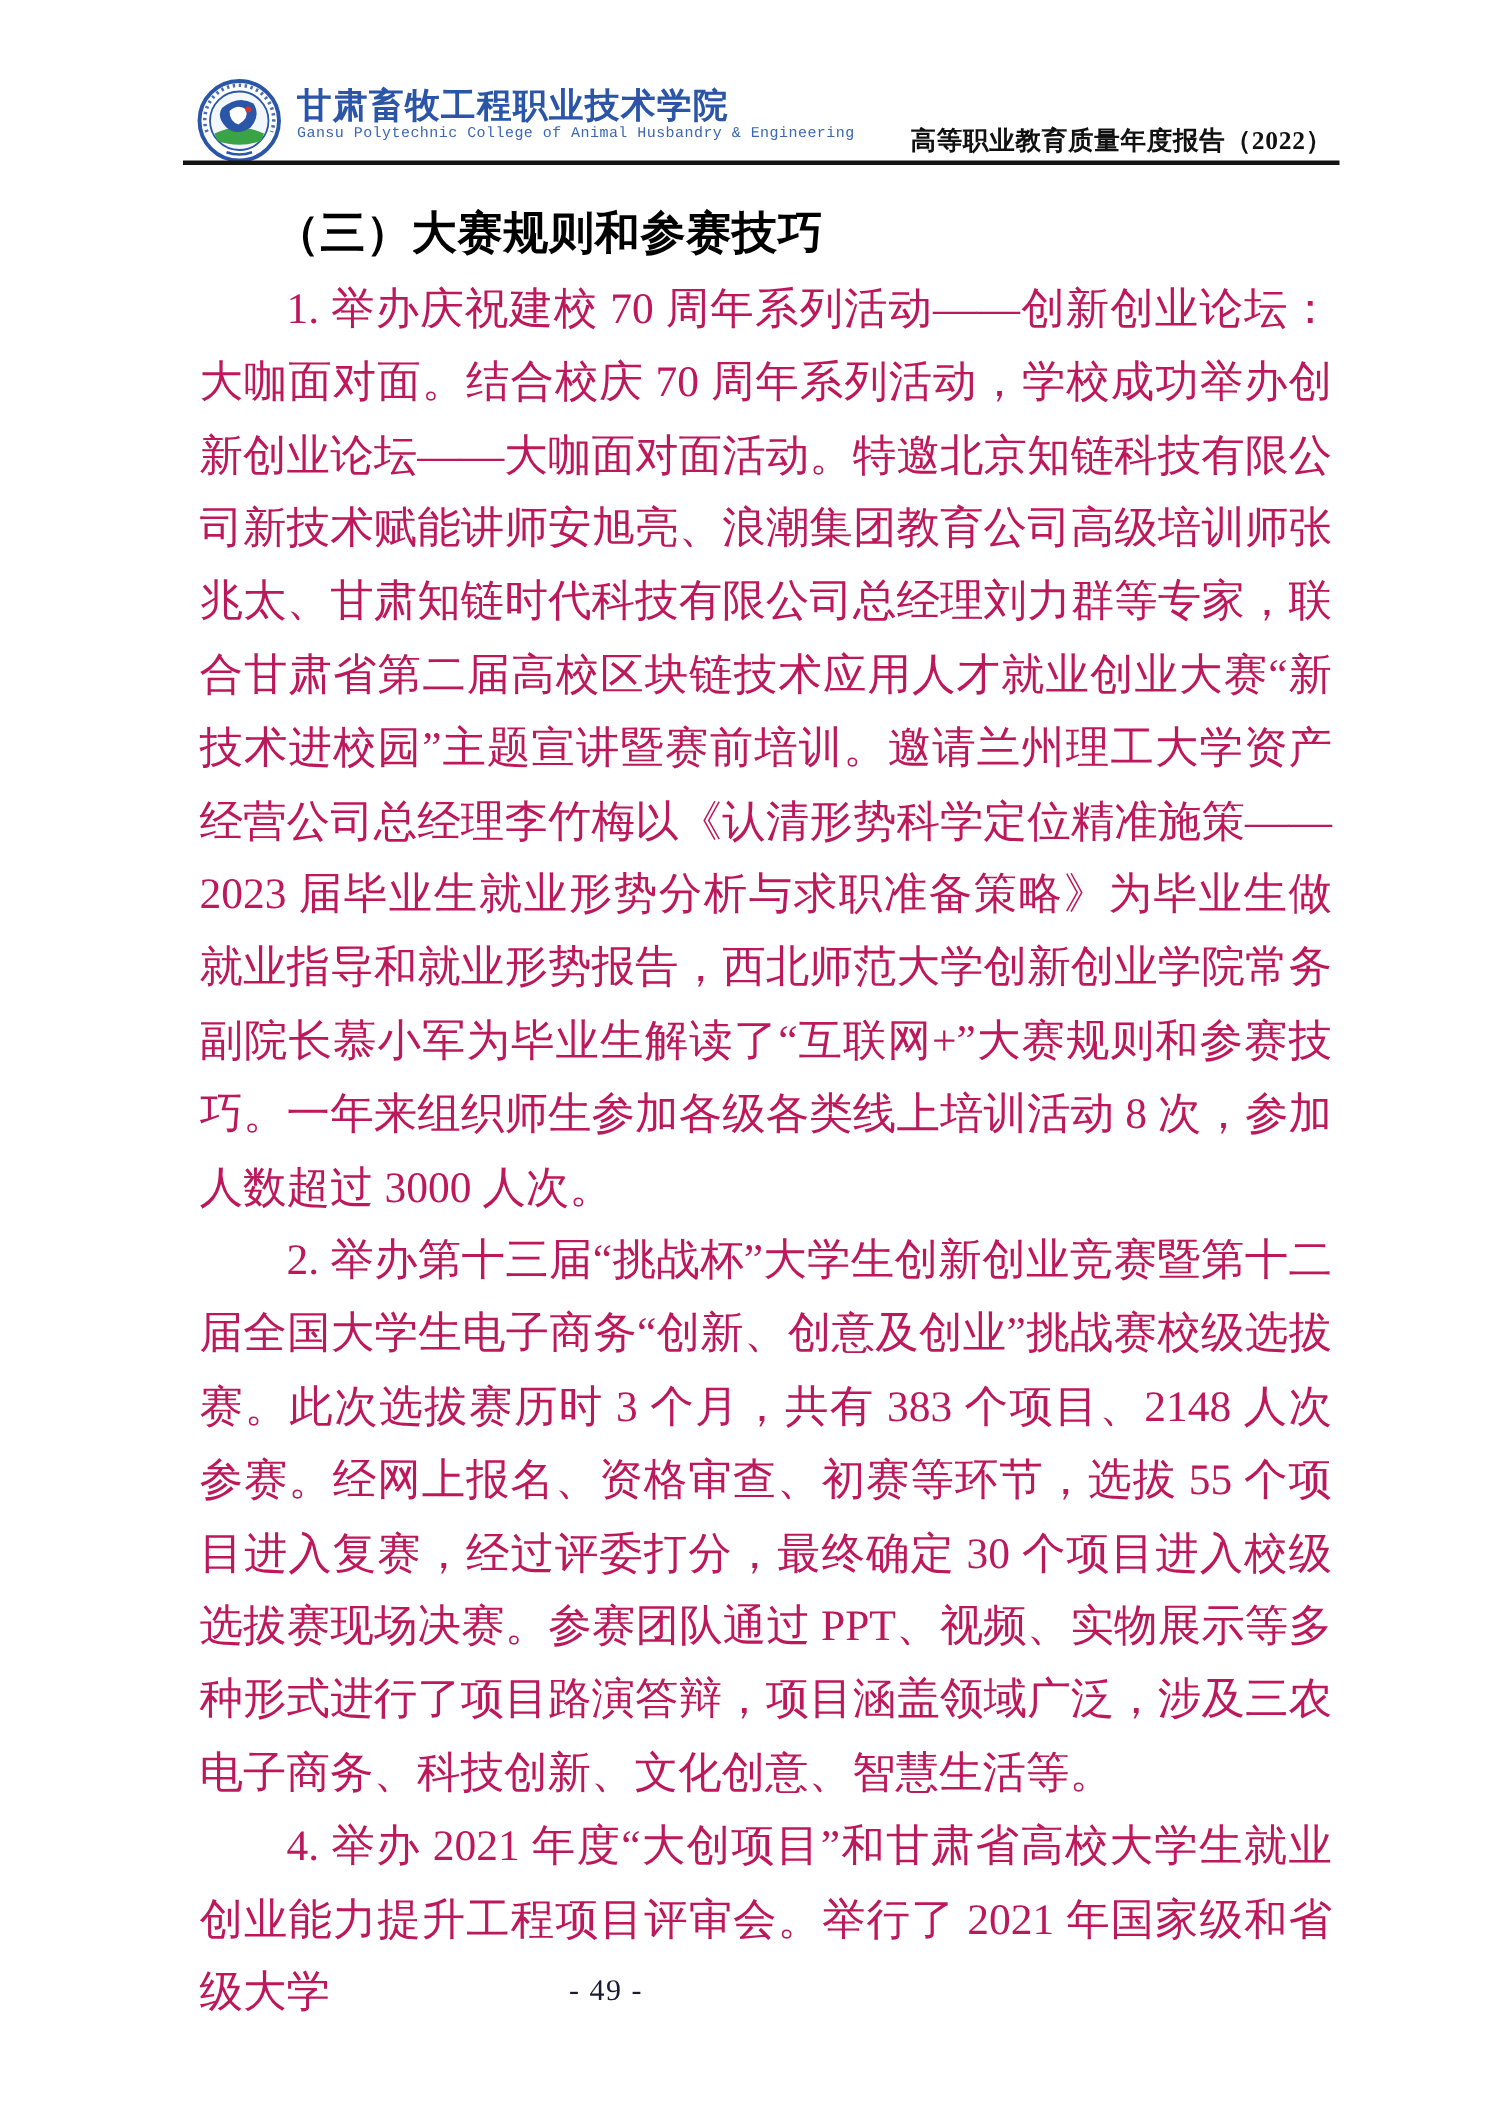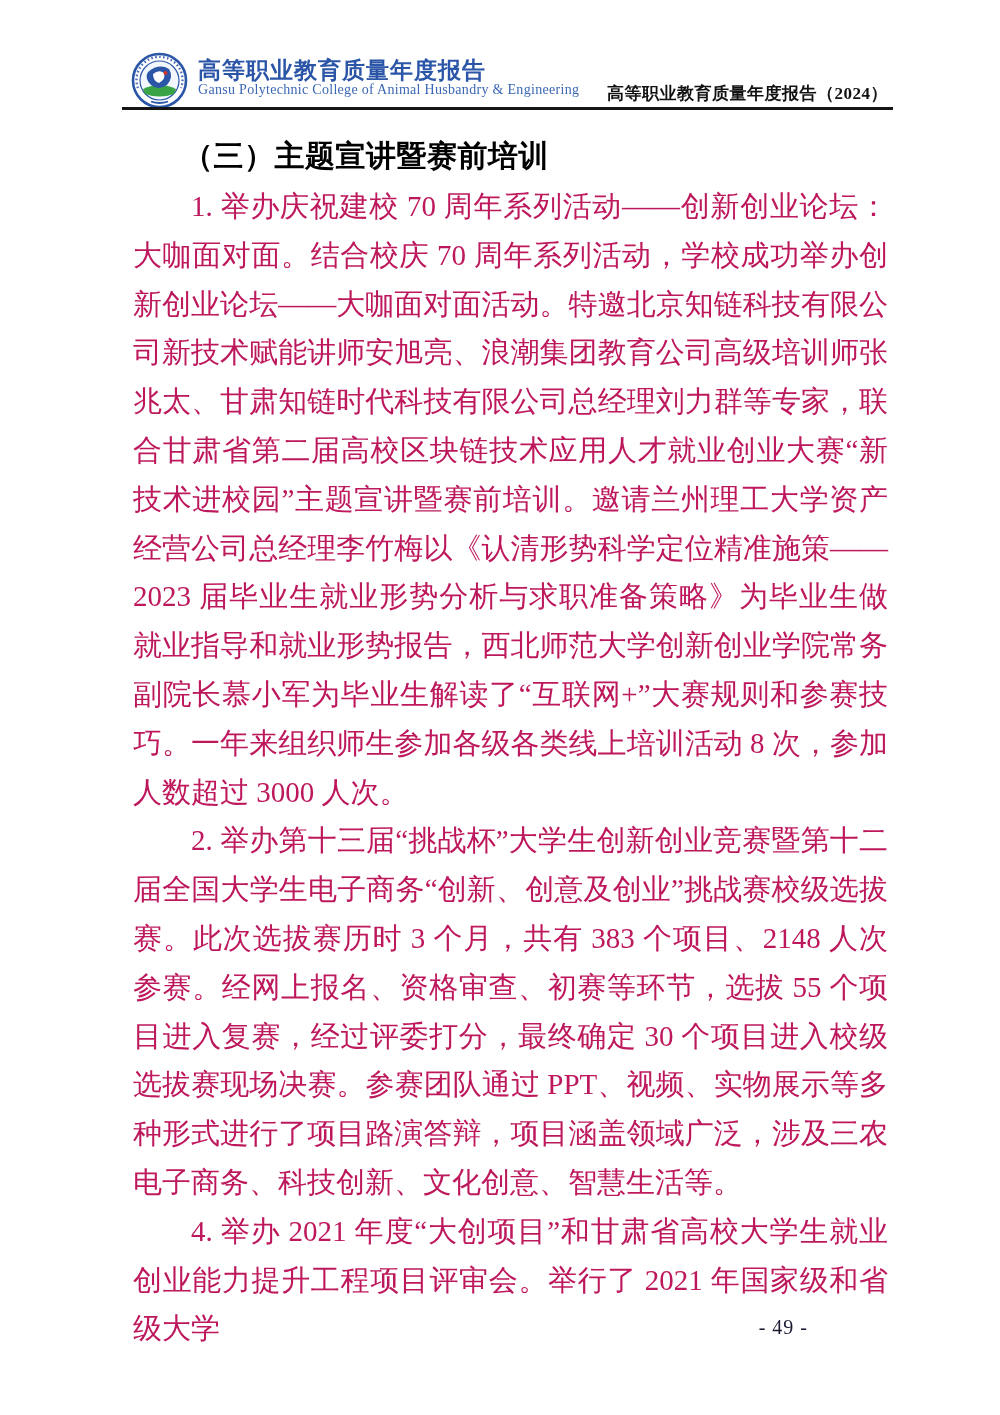--- a/index.html
+++ b/index.html
@@ -43,25 +43,25 @@
   .logo-cn {
     font-size: 23px;
     font-weight: 700;
     color: #2b55a7;
     letter-spacing: 1px;
     line-height: 26px;
     font-family: "Liberation Serif", "DejaVu Serif", serif;
     white-space: nowrap;
   }
   .logo-en {
-    font-size: 14px;
+    font-size: 10px;
     color: #3b67b4;
     letter-spacing: 0.3px;
     line-height: 12px;
-    font-family: Liberation Serif, serif;
+    font-family: Liberation Mono, monospace;
     white-space: nowrap;
   }
   .report-title {
     position: absolute;
     top: 82px;
     right: 112px;
     font-size: 17px;
     font-weight: 700;
     color: #111111;
     letter-spacing: 0.5px;
@@ -101,21 +101,21 @@
     text-indent: 58px;
     color: #be185d;
   }
 
   
   .footer {
     position: absolute;
     bottom: 76px;
     left: 0;
     width: 808px;
-    text-align: right;
+    text-align: center;
     font-size: 20px;
     color: #1a1a33;
     letter-spacing: 1px;
   }
 </style>
 </head>
 <body>
 
 <div class="header">
   <div class="logo-block">
@@ -123,28 +123,28 @@
       <circle cx="28.5" cy="28.5" r="26.5" fill="#ffffff" stroke="#2b55a7" stroke-width="2.6"></circle>
       <circle cx="28.5" cy="28.5" r="19.5" fill="#f2f7fd" stroke="#2b55a7" stroke-width="1.2"></circle>
       <path d="M 7,36 A 23 23 0 1 1 50,36" fill="none" stroke="#2b55a7" stroke-width="2.4" stroke-dasharray="1.6 2.4" opacity="0.85"></path>
       <path d="M 12,37 Q 28.5,29 45,37 L 43,42 Q 28.5,47 14,42 Z" fill="#3aa346"></path>
       <path d="M 17,20 Q 28,11 38,17 Q 43,25 36,33 Q 27,39 20,33 Q 13,26 17,20 Z" fill="#2b55a7"></path>
       <path d="M 22,22 Q 28,17 33,21 Q 35,27 28,31 Q 22,29 22,22 Z" fill="#ffffff"></path>
       <circle cx="34.5" cy="21" r="2" fill="#d5342c"></circle>
       <path d="M 20,49.5 Q 28.5,52.5 37,49.5" stroke="#2b55a7" stroke-width="1.8" fill="none"></path>
     </svg>
     <div class="logo-names">
-      <div class="logo-cn">高等职业教育质量年度报告</div>
+      <div class="logo-cn">甘肃畜牧工程职业技术学院</div>
       <div class="logo-en">Gansu Polytechnic College of Animal Husbandry &amp; Engineering</div>
     </div>
   </div>
-  <div class="report-title">高等职业教育质量年度报告（2024）</div>
+  <div class="report-title">高等职业教育质量年度报告（2022）</div>
   <div class="header-rule"></div>
 </div>
 
 <div class="content">
-  <h2 class="section-heading">（三）主题宣讲暨赛前培训</h2>
+  <h2 class="section-heading">（三）大赛规则和参赛技巧</h2>
   <p class="para">1. 举办庆祝建校 70 周年系列活动——创新创业论坛：大咖面对面。结合校庆 70 周年系列活动，学校成功举办创新创业论坛——大咖面对面活动。特邀北京知链科技有限公司新技术赋能讲师安旭亮、浪潮集团教育公司高级培训师张兆太、甘肃知链时代科技有限公司总经理刘力群等专家，联合甘肃省第二届高校区块链技术应用人才就业创业大赛“新技术进校园”主题宣讲暨赛前培训。邀请兰州理工大学资产经营公司总经理李竹梅以《认清形势科学定位精准施策——2023 届毕业生就业形势分析与求职准备策略》为毕业生做就业指导和就业形势报告，西北师范大学创新创业学院常务副院长慕小军为毕业生解读了“互联网+”大赛规则和参赛技巧。一年来组织师生参加各级各类线上培训活动 8 次，参加人数超过 3000 人次。</p>
   <p class="para">2. 举办第十三届“挑战杯”大学生创新创业竞赛暨第十二届全国大学生电子商务“创新、创意及创业”挑战赛校级选拔赛。此次选拔赛历时 3 个月，共有 383 个项目、2148 人次参赛。经网上报名、资格审查、初赛等环节，选拔 55 个项目进入复赛，经过评委打分，最终确定 30 个项目进入校级选拔赛现场决赛。参赛团队通过 PPT、视频、实物展示等多种形式进行了项目路演答辩，项目涵盖领域广泛，涉及三农电子商务、科技创新、文化创意、智慧生活等。</p>
   <p class="para">4. 举办 2021 年度“大创项目”和甘肃省高校大学生就业创业能力提升工程项目评审会。举行了 2021 年国家级和省级大学</p>
 </div>
 
 <div class="footer">- 49 -</div>
 
 </body></html>

